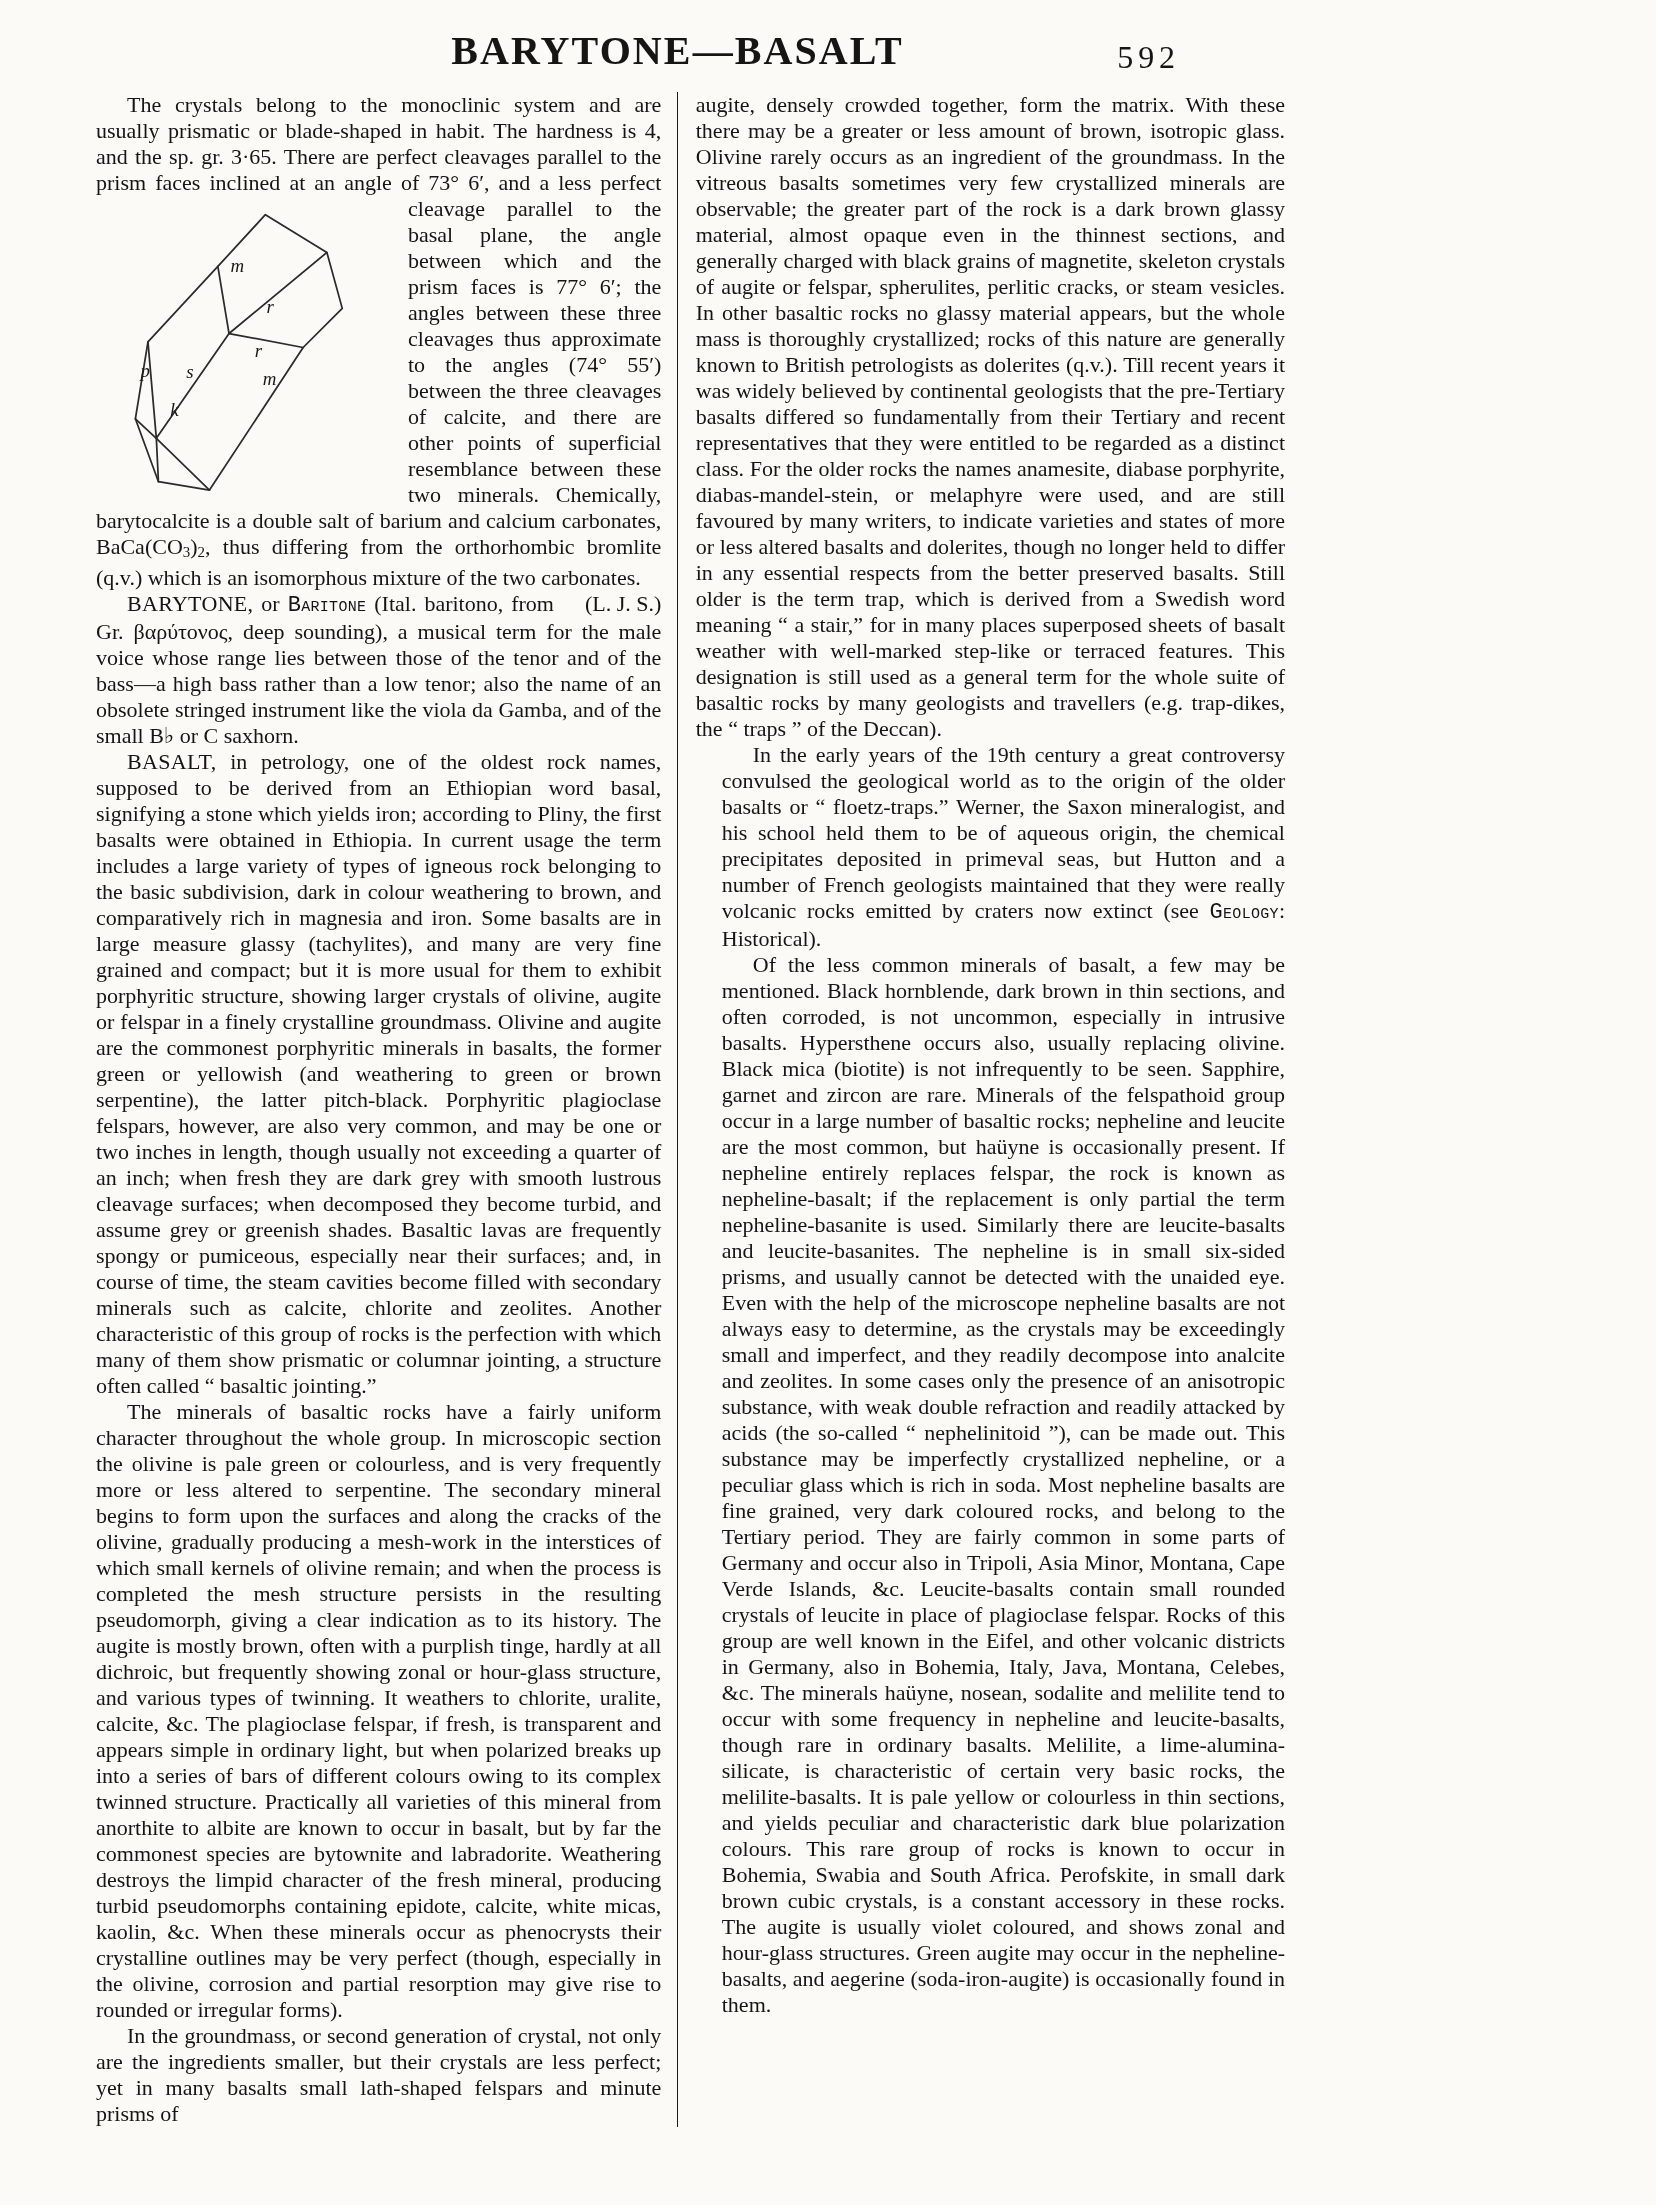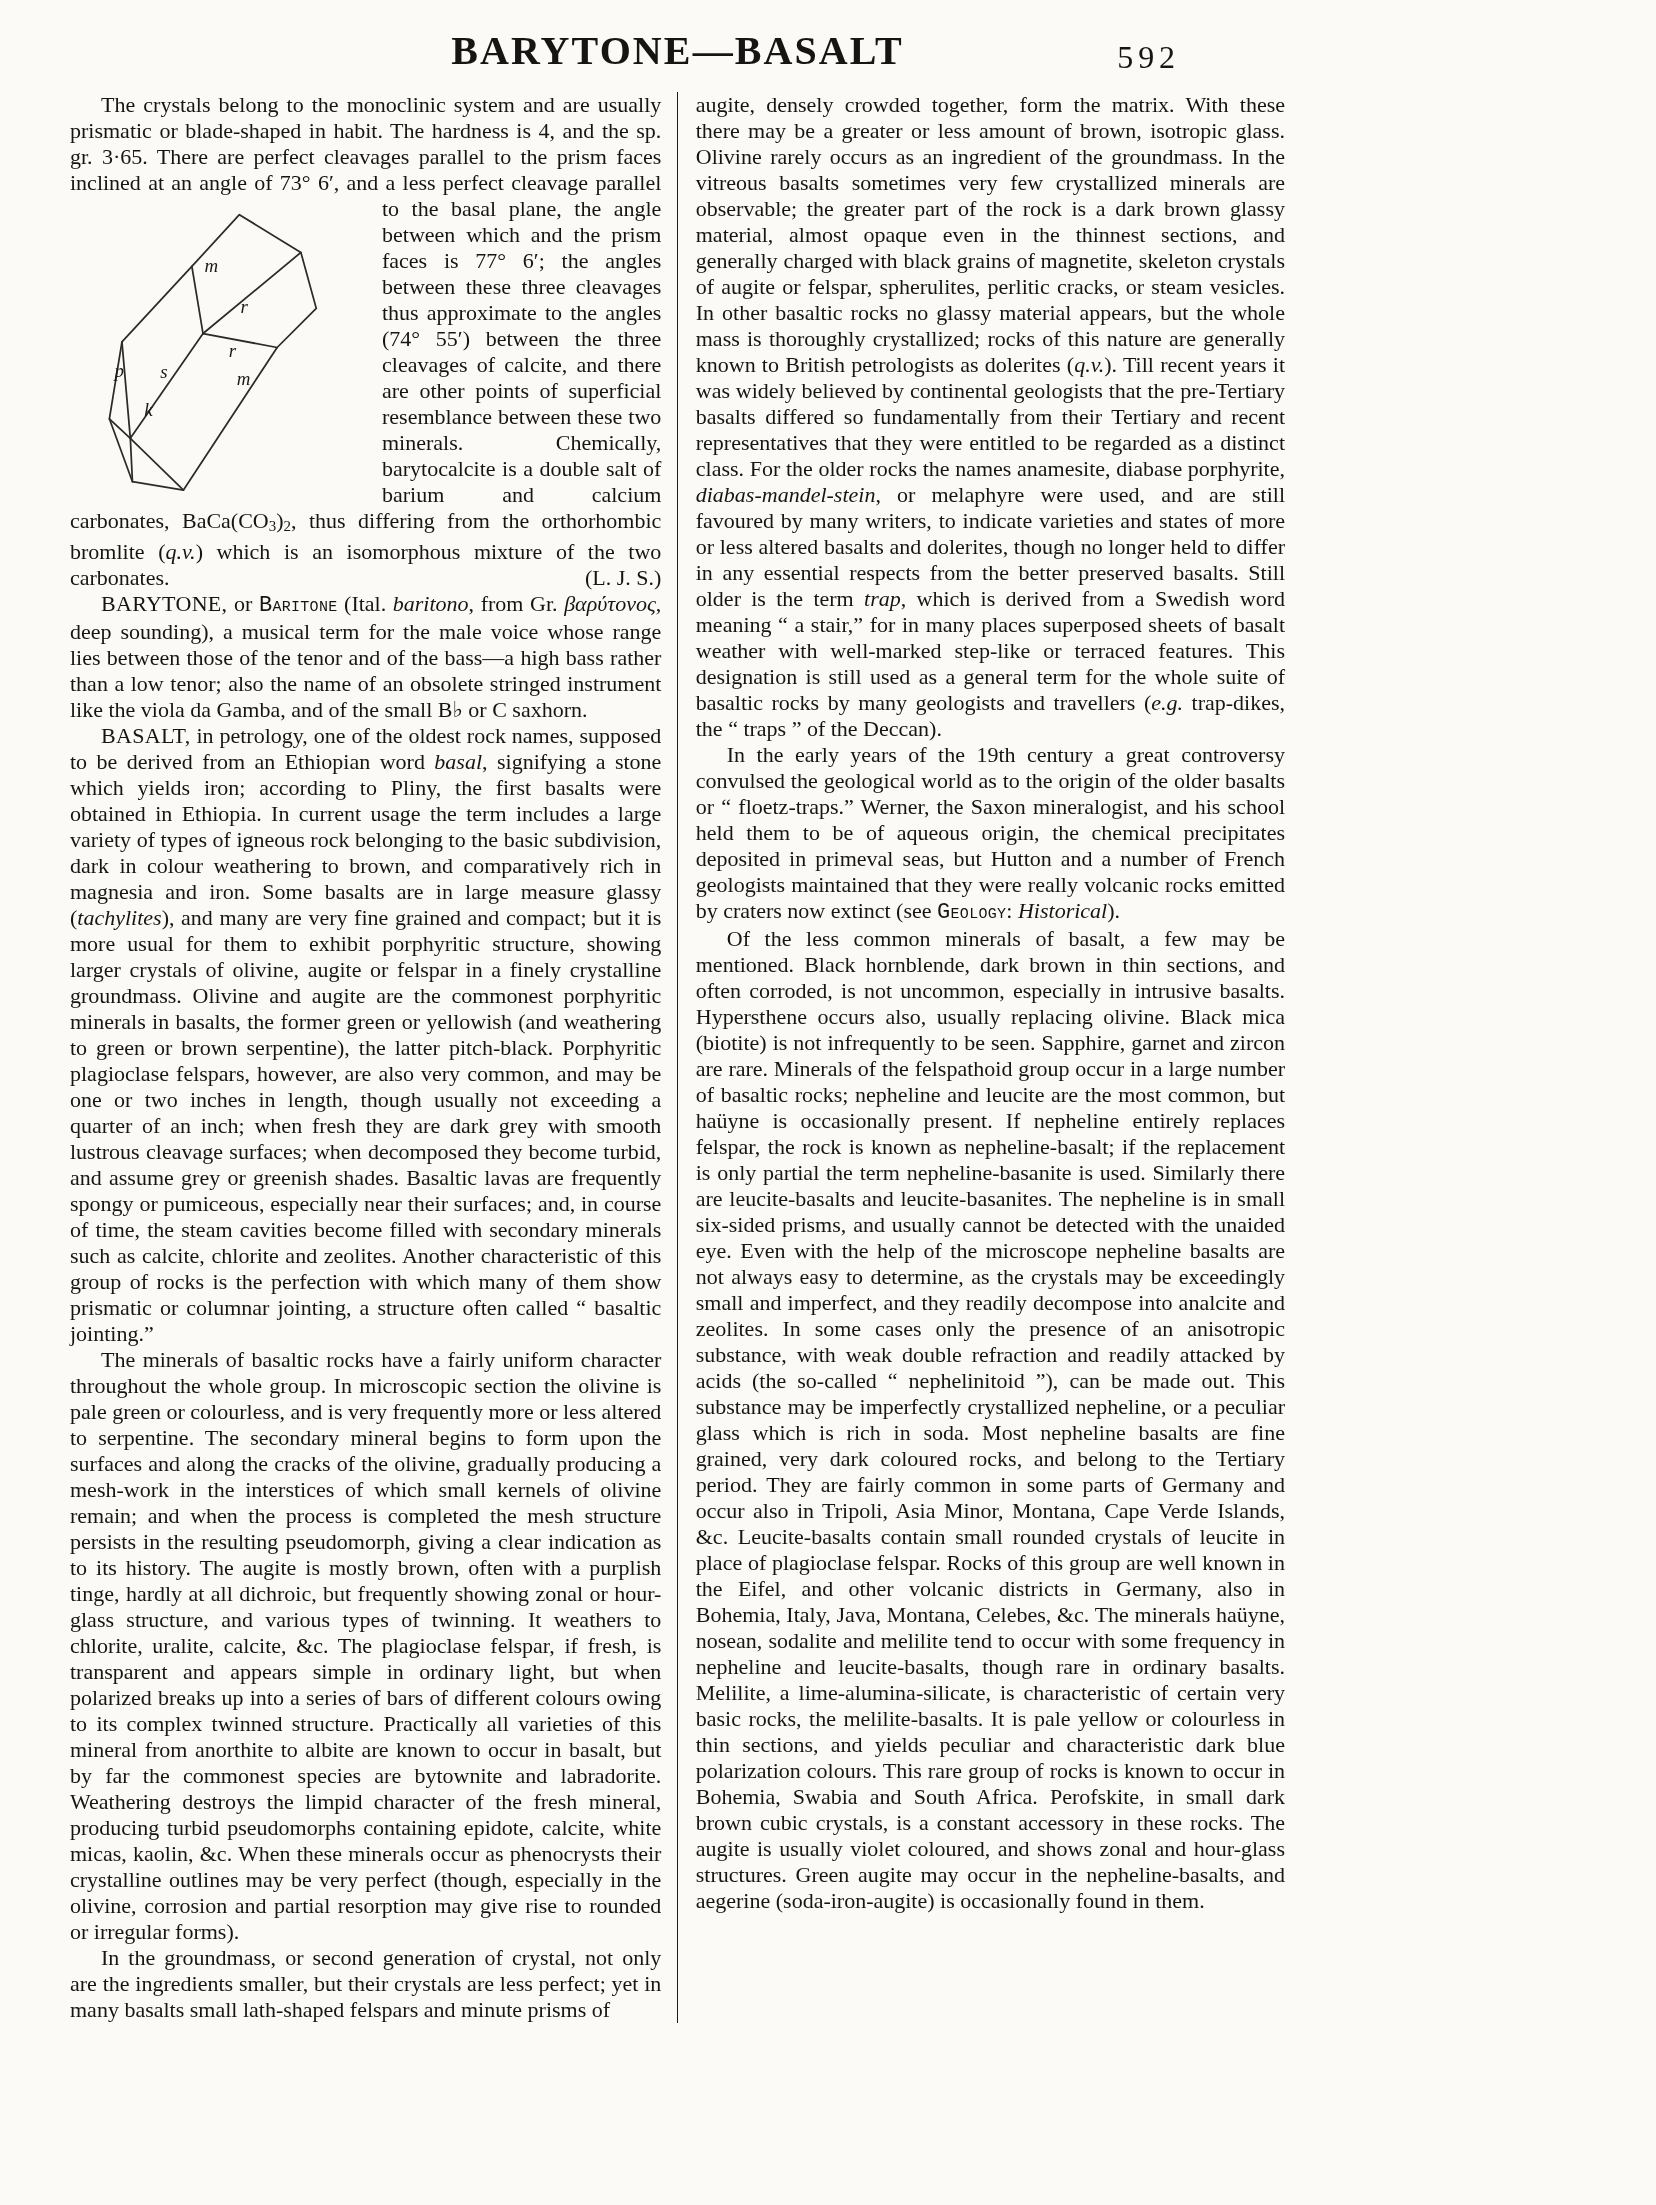--- a/index.html
+++ b/index.html
@@ -34,23 +34,23 @@
   .col {
     width: 743px;
     text-align: justify;
     font-size: 22px;
     line-height: 26px;
   }
   .col-left  { padding-right: 15.4px; }
   .col-right { padding-left: 18px; }
   .divider { width: 0; border-left: 1.4px solid #1c1a18; }
   p.para { margin: 0; }
-  p.indent { text-indent: 31px; }
+  p.indent { text-indent: 31px; margin-left: 26px; }
   .seg-b  { font-weight: normal; letter-spacing: 0.3px; }
-  .seg-i  { font-style: italic; }
+  .seg-i  { }
   .seg-sc { font-variant: small-caps; letter-spacing: 0.3px; font-family: Liberation Mono, monospace; }
   .seg-sub { font-size: 0.68em; vertical-align: -0.22em; }
   .seg-right { float: right; }
   .fig-float {
     float: left;
     width: 267px; height: 291px;
     margin: 5.6px 21px 5.6px 24px;
   }
   .fig-float svg { width: 100%; height: 100%; display: block; }
   .fig-label {

